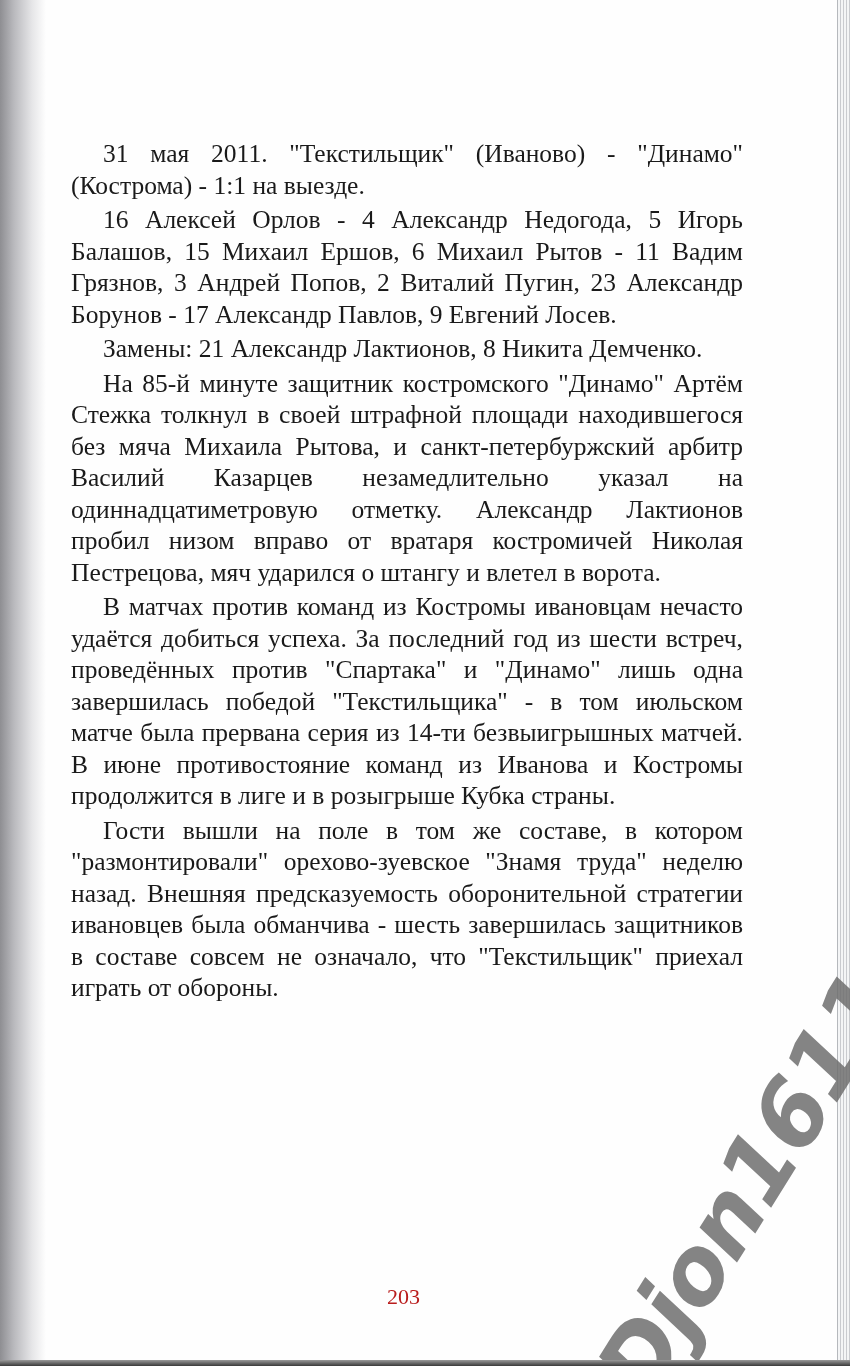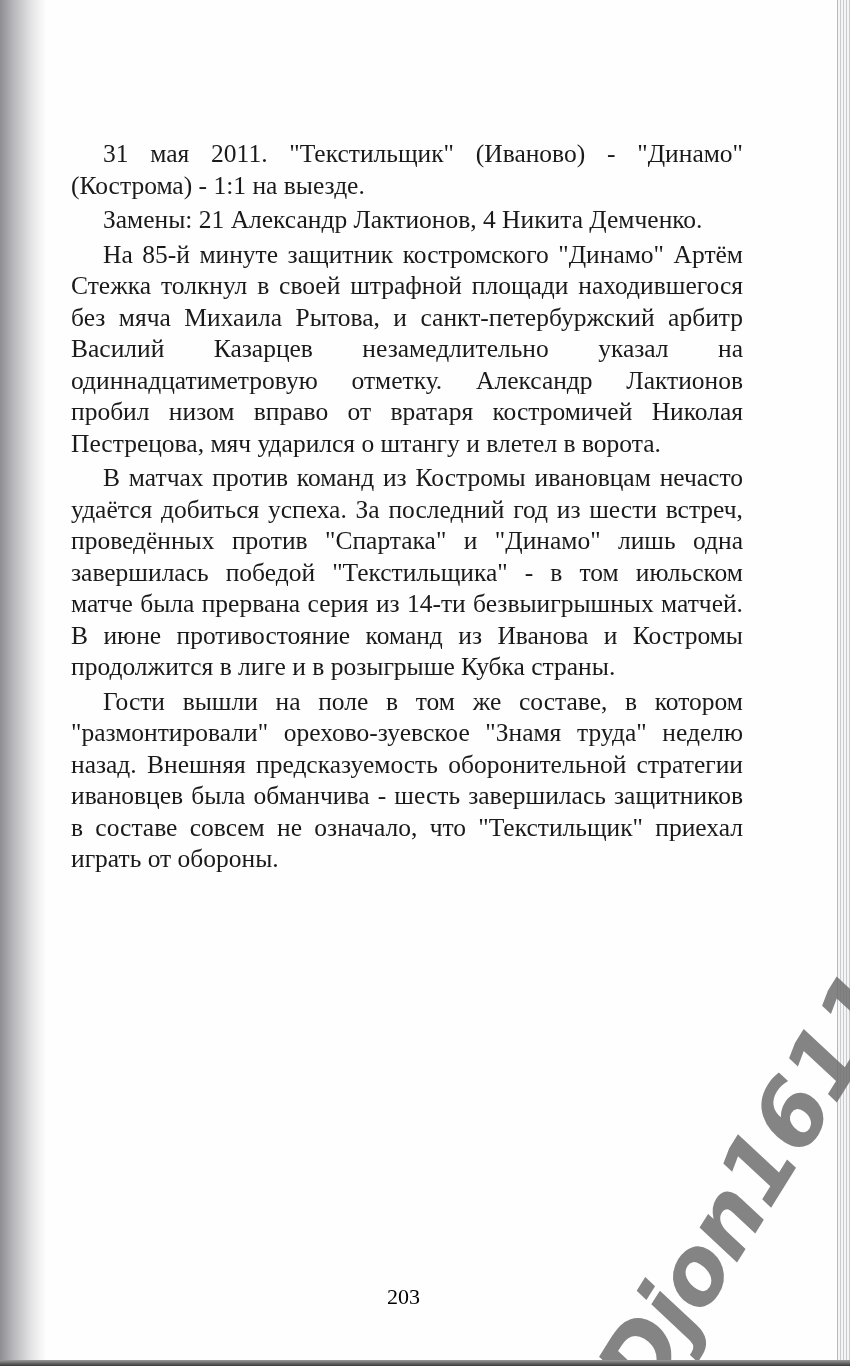--- a/index.html
+++ b/index.html
@@ -58,21 +58,21 @@
     text-align: justify;
     text-indent: 32px;
     hyphens: none;
   }
   .page-number {
     position: absolute;
     left: 387px;
     top: 1284px;
     font-family: "Liberation Serif", "DejaVu Serif", serif;
     font-size: 22px;
-    color: #000000;
+    color: #b91c1c;
   }
   .watermark {
     position: absolute;
     left: 480px;
     top: 1080px;
     transform: rotate(-58deg);
     transform-origin: center center;
     font-family: "DejaVu Sans", "Liberation Sans", sans-serif;
     font-weight: bold;
     font-style: italic;
@@ -85,21 +85,22 @@
 </style>
 </head>
 <body>
 
 <div class="page">
   <div class="gutter-shadow"></div>
   <div class="page-edges"></div>
 
   <div class="text-block">
     <p class="para">31 мая 2011. "Текстильщик" (Иваново) - "Динамо" (Кострома) - 1:1 на выезде.</p>
-    <p class="para">Замены: 21 Александр Лактионов, 4 Никита Демченко.</p>
+    <p class="para">16 Алексей Орлов - 4 Александр Недогода, 5 Игорь Балашов, 15 Михаил Ершов, 6 Михаил Рытов - 11 Вадим Грязнов, 3 Андрей Попов, 2 Виталий Пугин, 23 Александр Борунов - 17 Александр Павлов, 9 Евгений Лосев.</p>
+    <p class="para">Замены: 21 Александр Лактионов, 8 Никита Демченко.</p>
     <p class="para">На 85-й минуте защитник костромского "Динамо" Артём Стежка толкнул в своей штрафной площади находившегося без мяча Михаила Рытова, и санкт-петербуржский арбитр Василий Казарцев незамедлительно указал на одиннадцатиметровую отметку. Александр Лактионов пробил низом вправо от вратаря костромичей Николая Пестрецова, мяч ударился о штангу и влетел в ворота.</p>
     <p class="para">В матчах против команд из Костромы ивановцам нечасто удаётся добиться успеха. За последний год из шести встреч, проведённых против "Спартака" и "Динамо" лишь одна завершилась победой "Текстильщика" - в том июльском матче была прервана серия из 14-ти безвыигрышных матчей. В июне противостояние команд из Иванова и Костромы продолжится в лиге и в розыгрыше Кубка страны.</p>
     <p class="para">Гости вышли на поле в том же составе, в котором "размонтировали" орехово-зуевское "Знамя труда" неделю назад. Внешняя предсказуемость оборонительной стратегии ивановцев была обманчива - шесть завершилась защитников в составе совсем не означало, что "Текстильщик" приехал играть от обороны.</p>
   </div>
 
   <div class="page-number">203</div>
 
   <div class="watermark">Djon161176</div>
 
   <div class="bottom-edge"></div>

